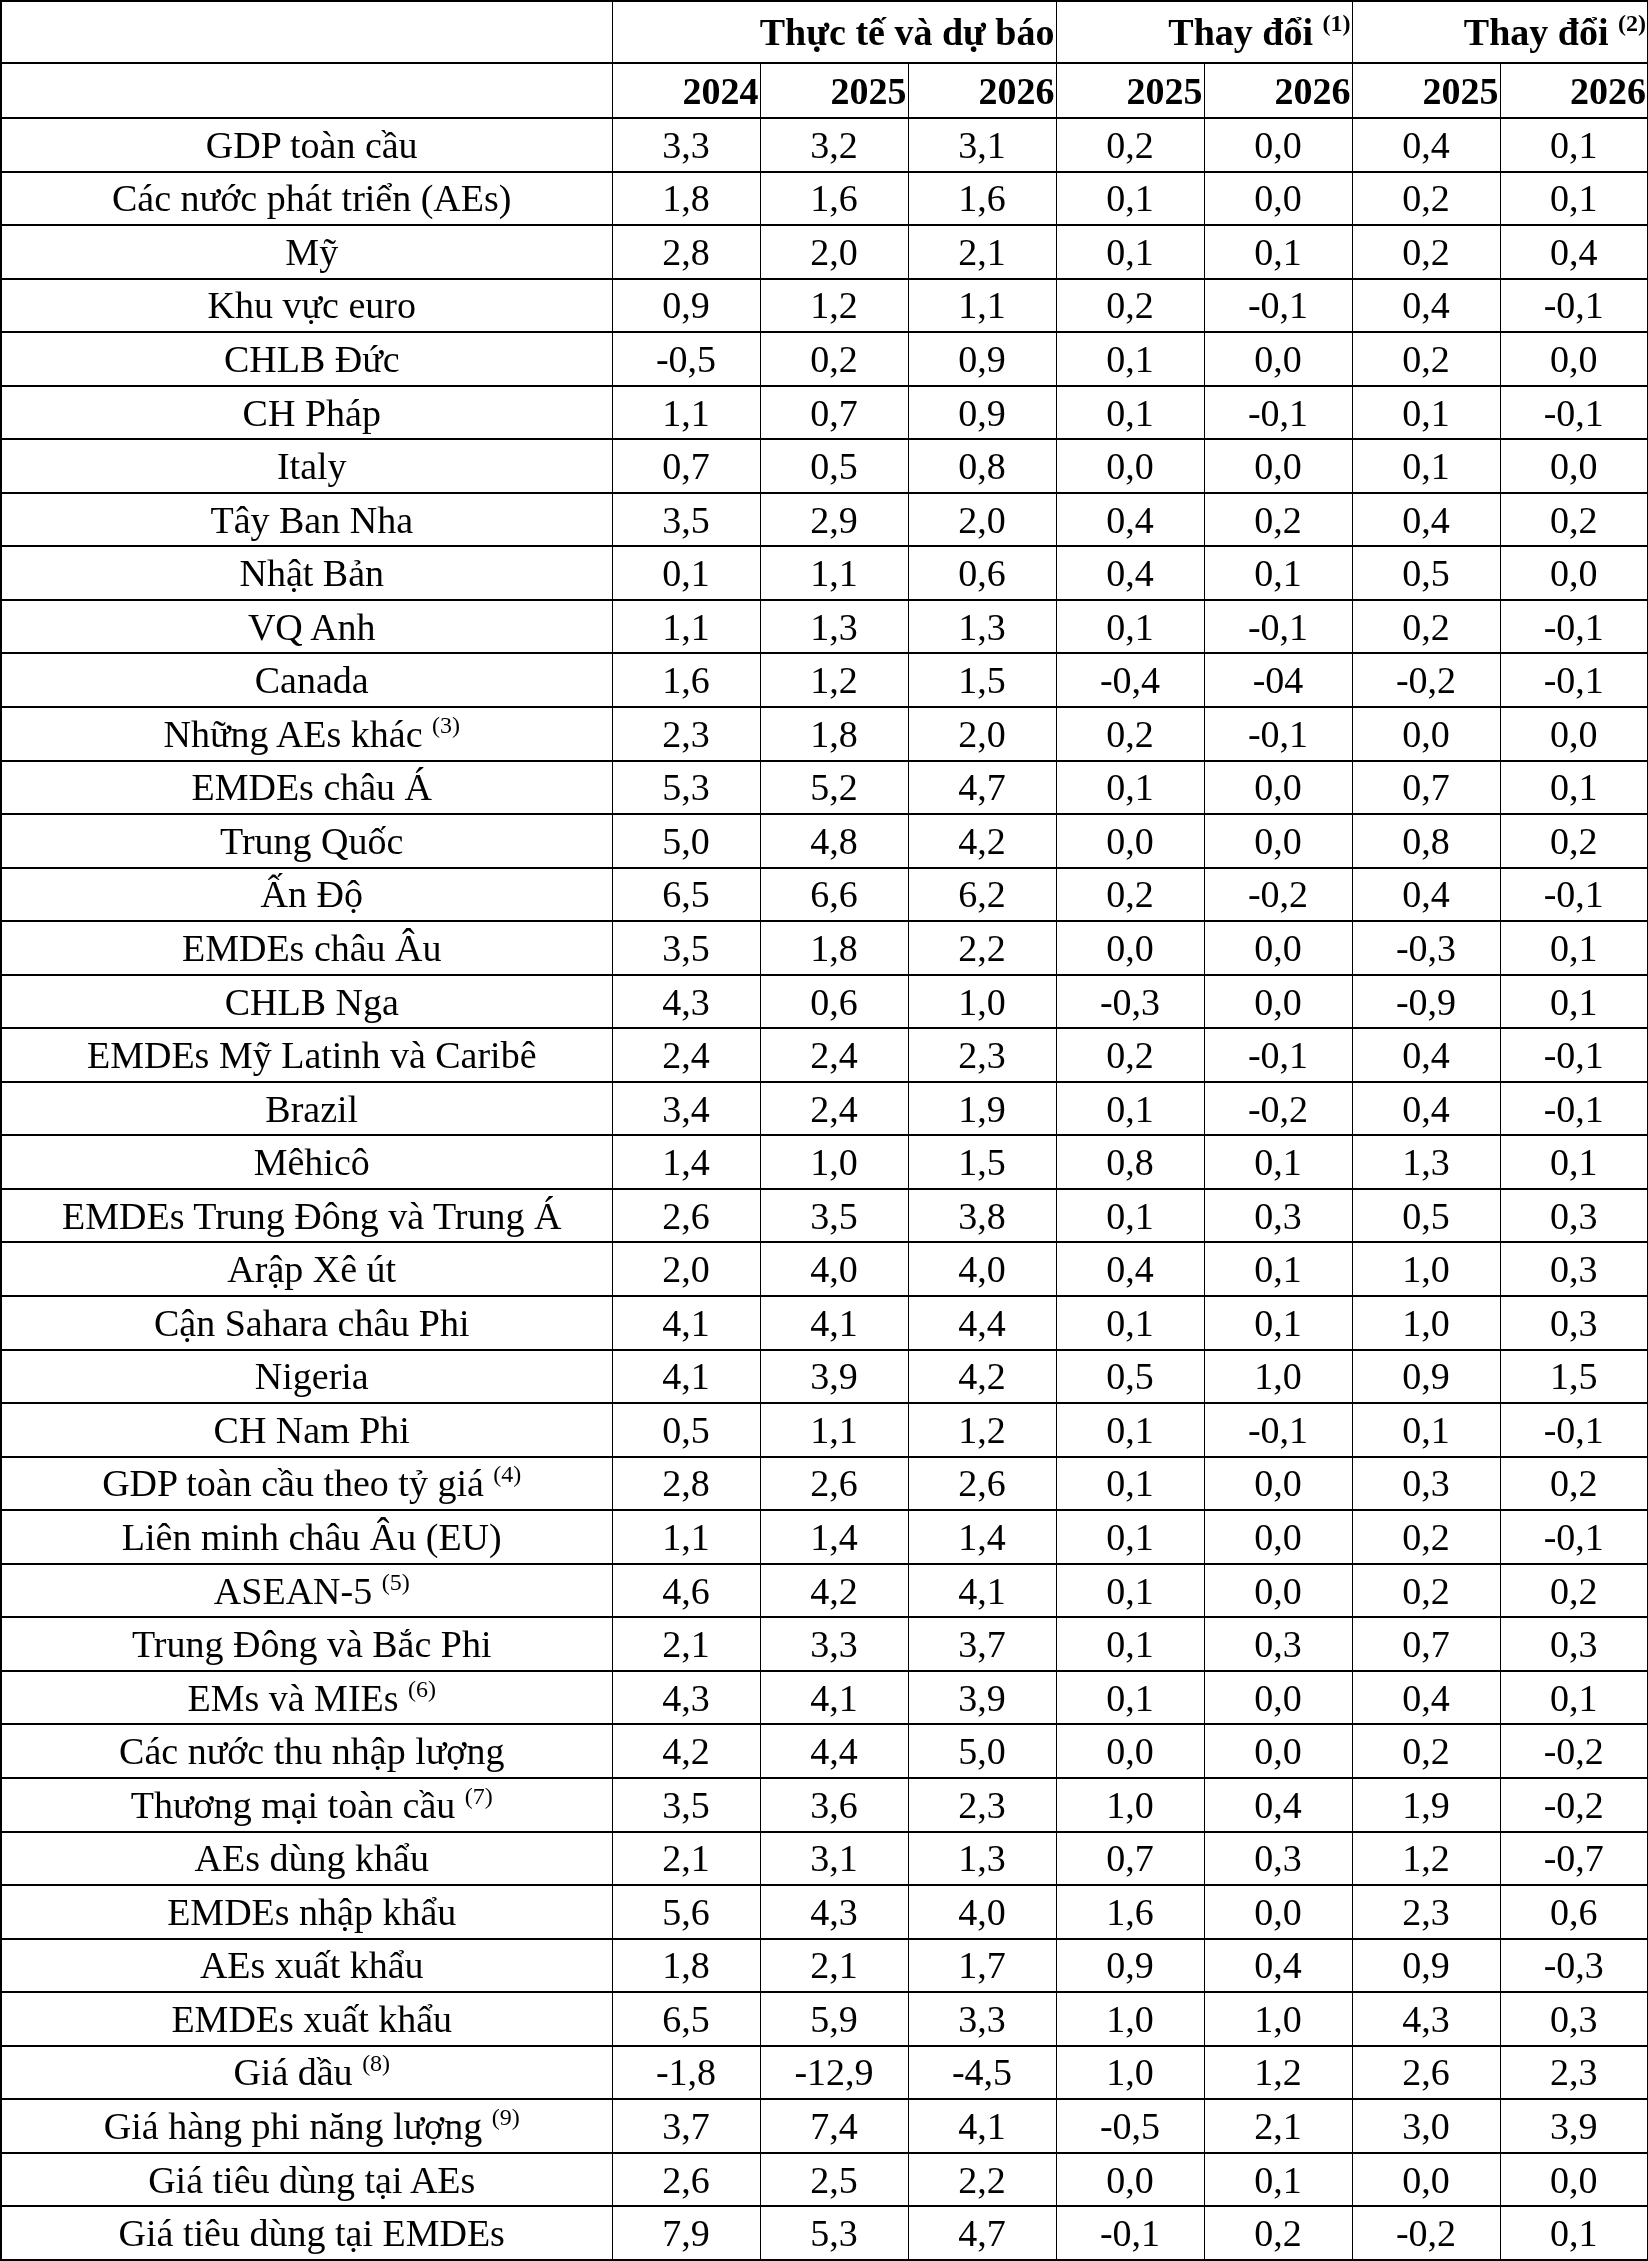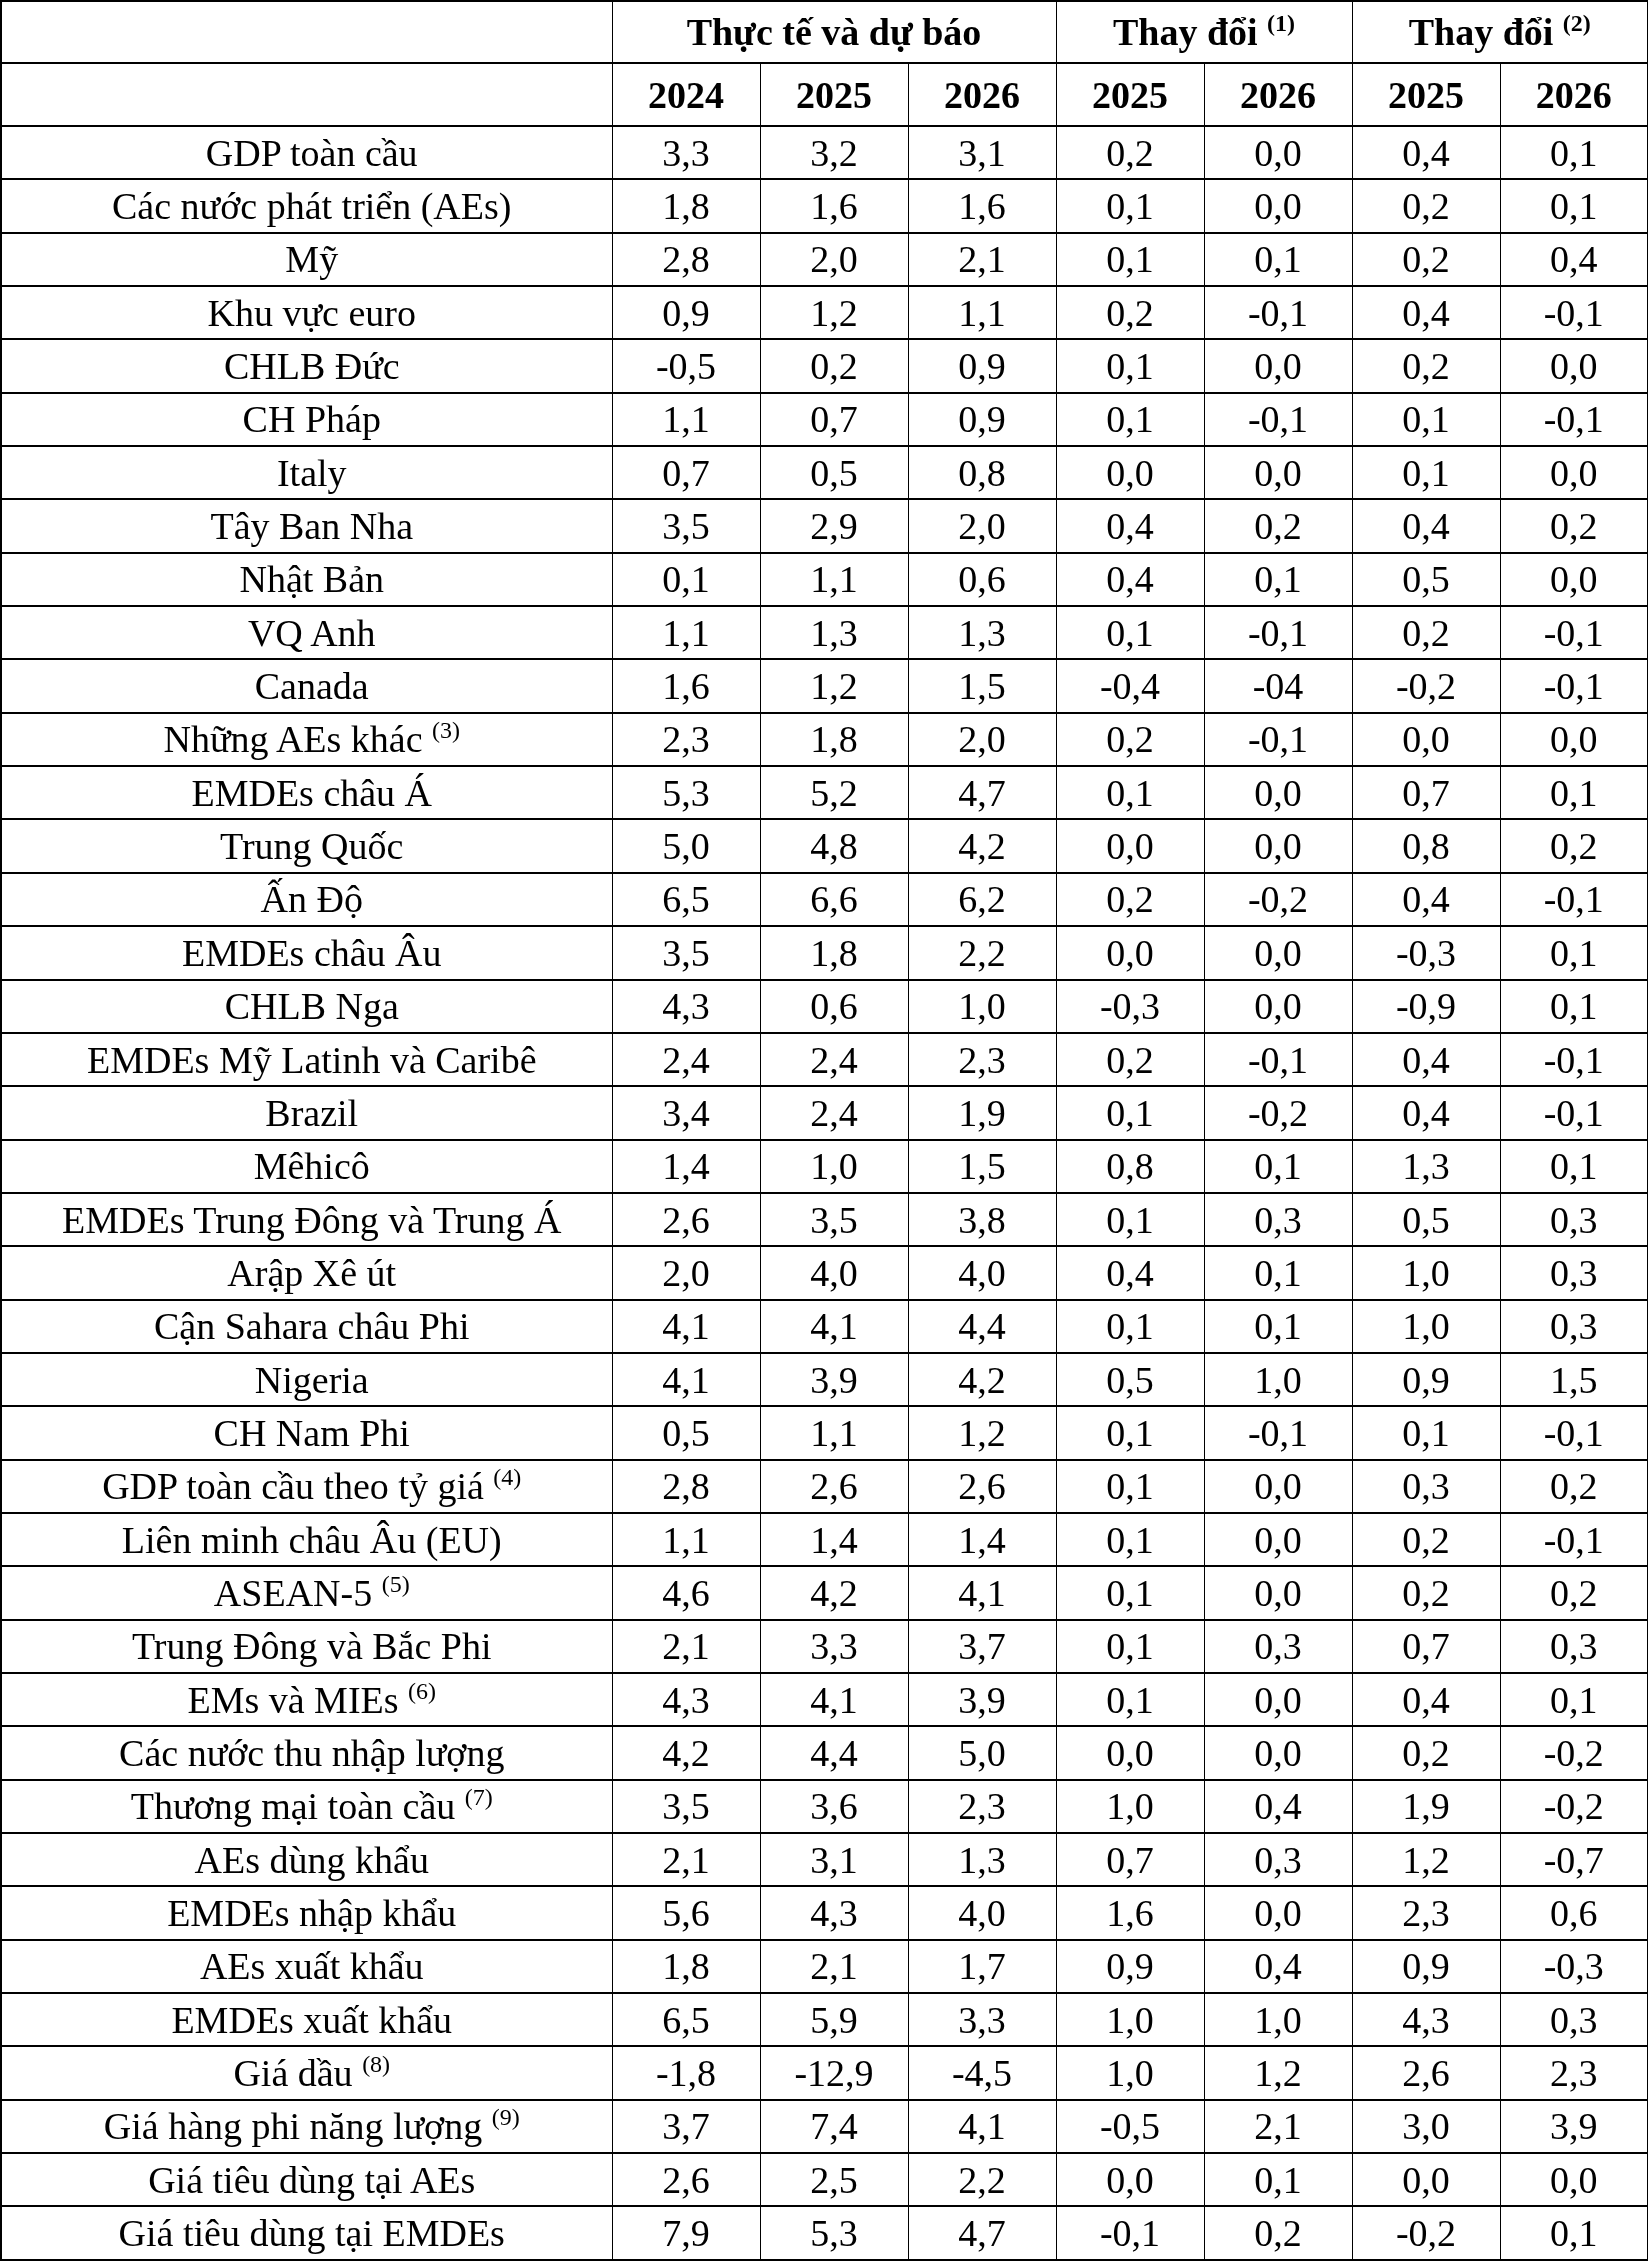--- a/index.html
+++ b/index.html
@@ -26,26 +26,26 @@
   table.forecast td {
     border: 1.7px solid #000000;
     border-top-width: 2.6px;
     border-bottom-width: 2.6px;
     overflow: hidden;
     vertical-align: middle;
     background: #ffffff;
   }
   table.forecast { border: 2.6px solid #000000; }
   thead tr.r1 { height: 62px; }
-  thead tr.r2 { height: 63px; }
+  thead tr.r2 { height: 55px; }
   tbody tr { height: 51px; }
   thead th {
     font-weight: bold;
     font-size: 38px;
-    text-align: center;
+    text-align: right;
     white-space: nowrap;
   }
   td.lab {
     font-size: 38px;
     text-align: center;
     padding-left: 11px;
     white-space: nowrap;
   }
   td.num {
     font-size: 38px;

